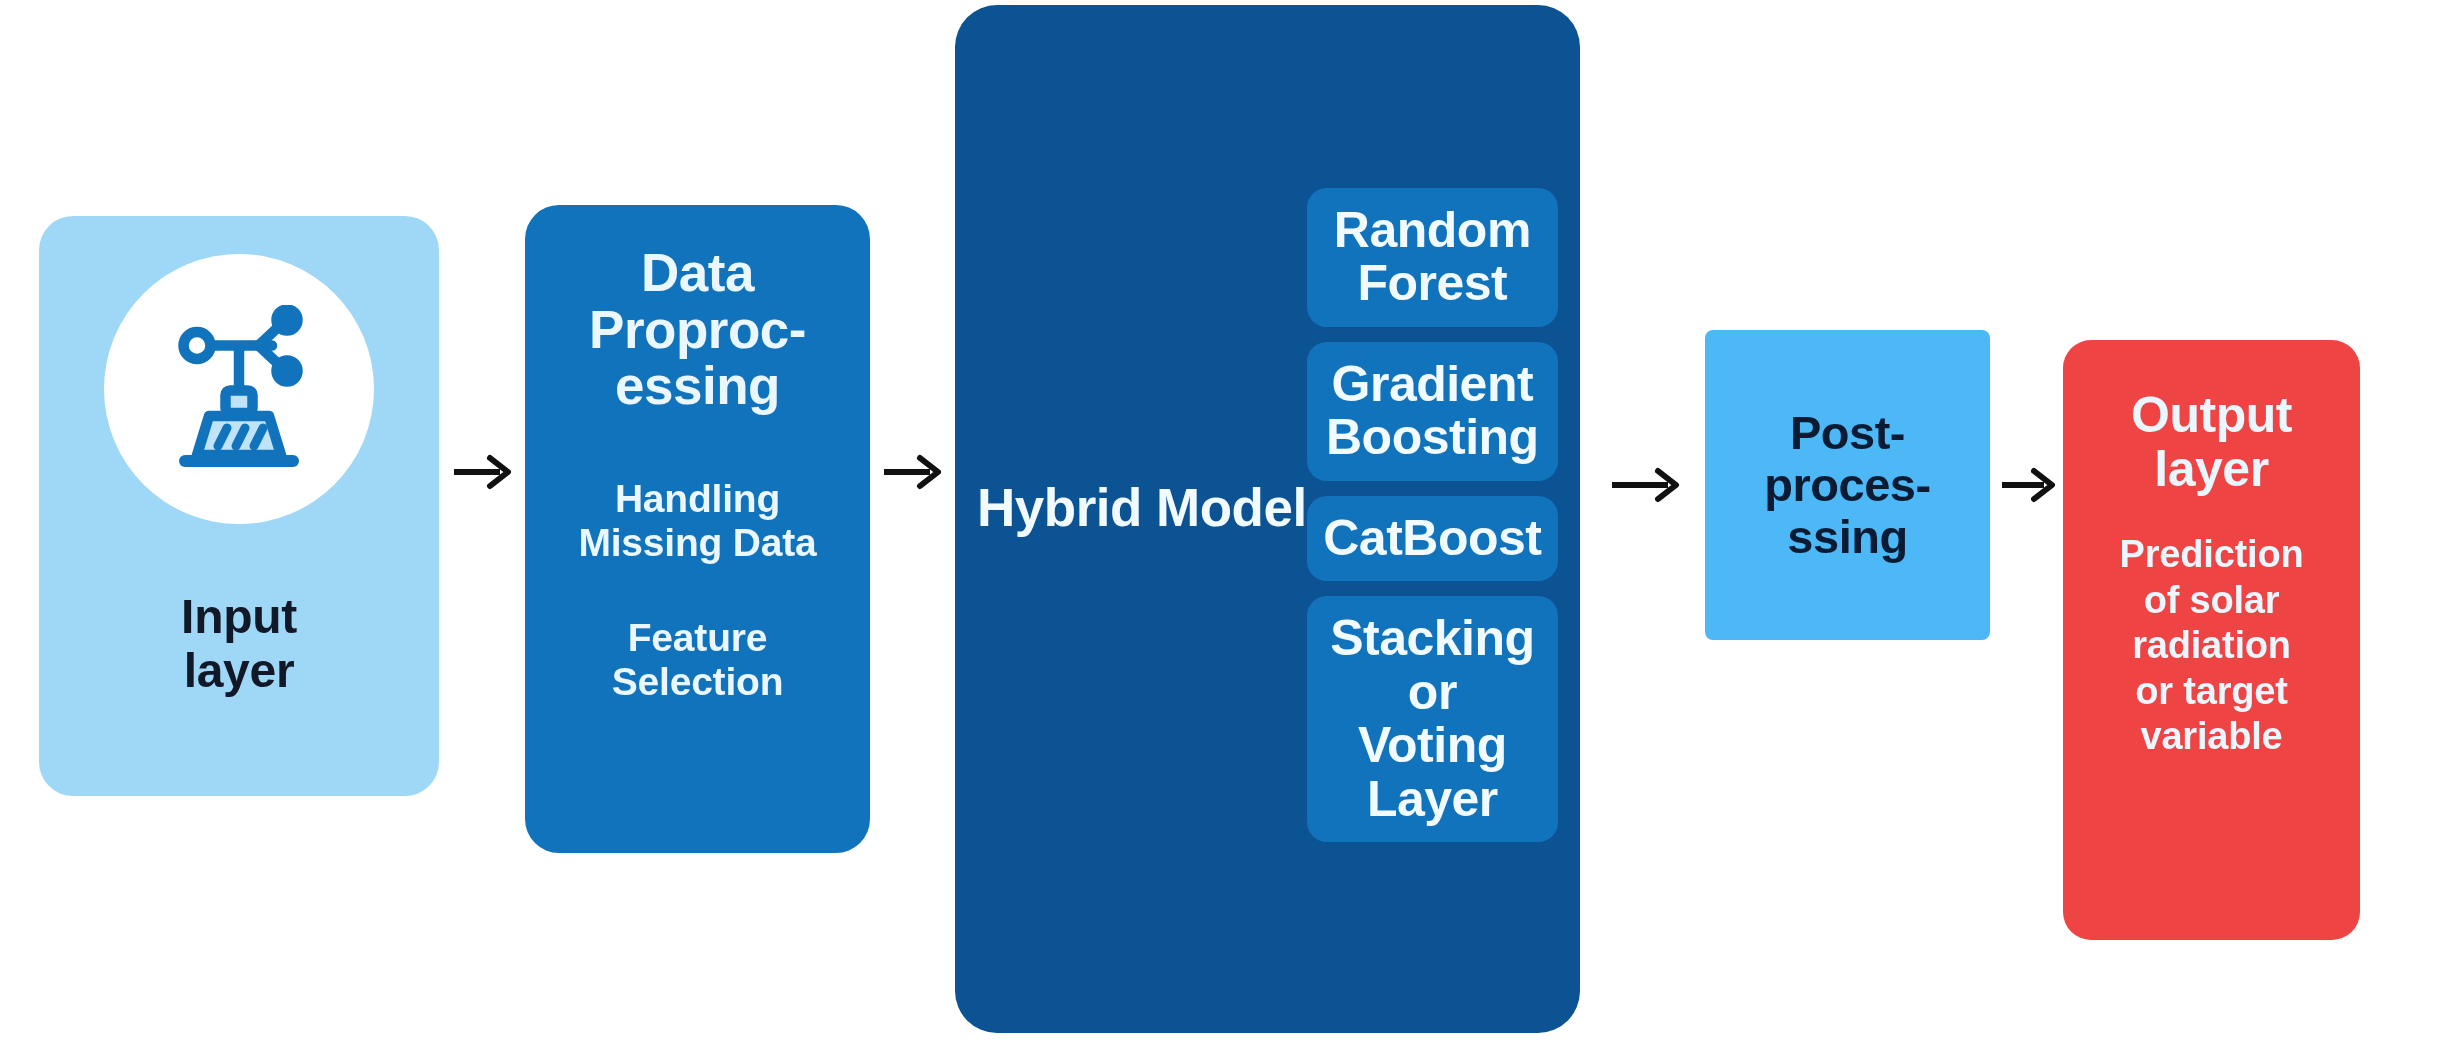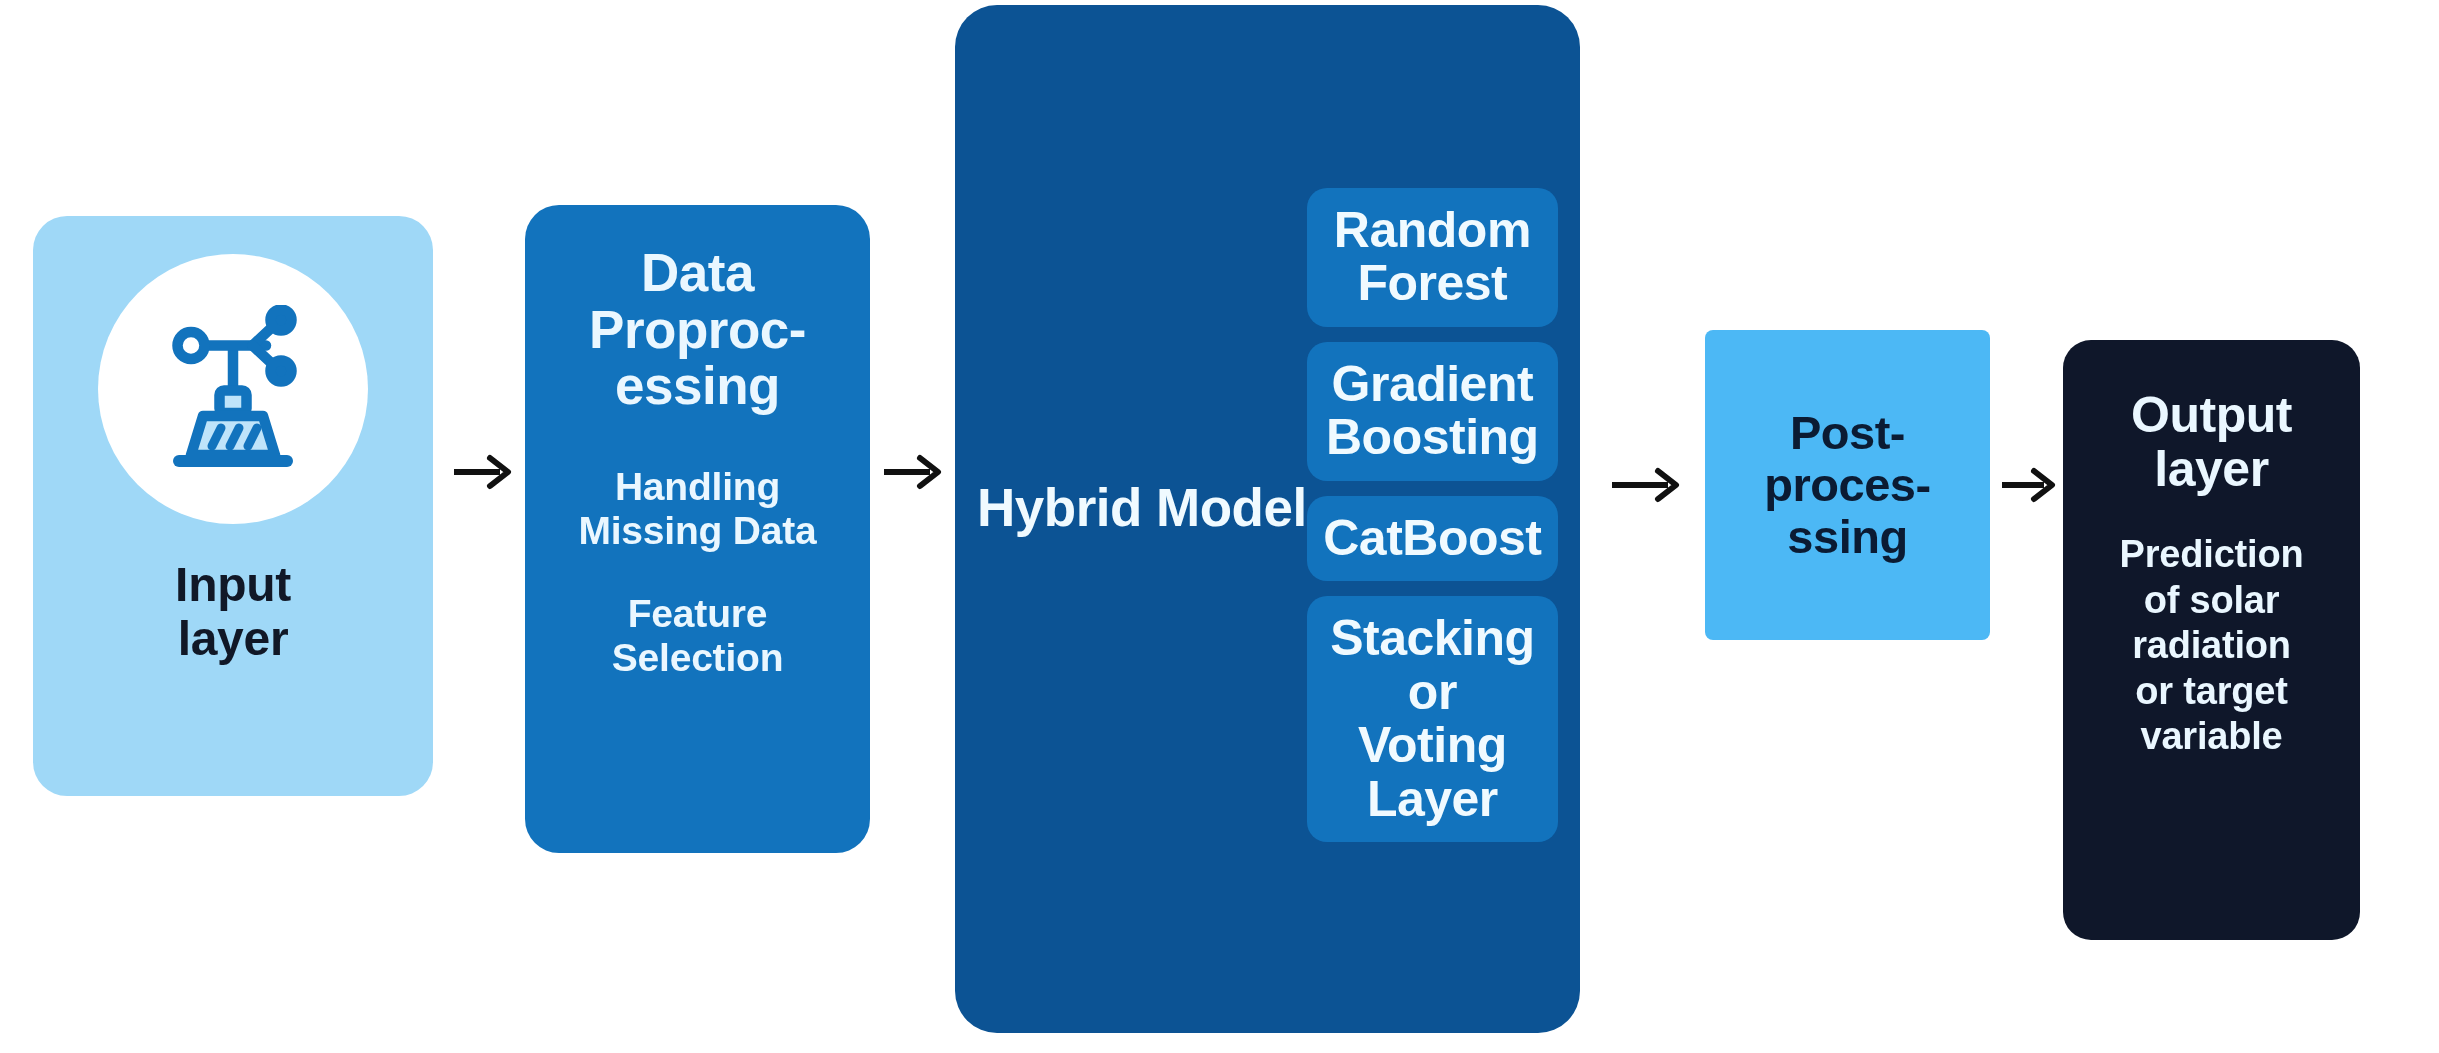--- a/index.html
+++ b/index.html
@@ -8,44 +8,45 @@
     background: #ffffff;
     font-family: "Liberation Sans", sans-serif;
     overflow: hidden;
   }
   #canvas { position: relative; width: 2439px; height: 1053px; background: #fff; }
 
   .node { position: absolute; border-radius: 34px; }
 
   
   #input-layer {
-    left: 33px; top: 216px; width: 400px; height: 580px;
+    left: 39px; top: 216px; width: 400px; height: 580px;
     background: #9fd8f7;
     display: flex; flex-direction: column;
-    align-items: center; justify-content: flex-start;
+    align-items: center; justify-content: flex-start; gap: 32px;
   }
   #input-icon-circle {
     margin-top: 38px;
     width: 270px; height: 270px; border-radius: 50%;
     background: #ffffff;
     display: flex; align-items: center; justify-content: center;
   }
   #input-layer .dark-label {
     margin-top: 34px;
     color: #111827;
     font-size: 48px; font-weight: 700; line-height: 1.12;
     text-align: center; letter-spacing: -0.3px;
   }
 
   
   #data-prep {
     left: 525px; top: 205px; width: 345px; height: 648px;
     background: #1273bd;
     display: flex; flex-direction: column; align-items: center;
     padding-top: 40px;
+    gap: 12px;
   }
   #data-prep .title {
     color: #eaf7ff; font-size: 53px; font-weight: 600;
     line-height: 1.07; text-align: center; letter-spacing: -0.5px;
   }
   #data-prep .sub {
     color: #eaf7ff; font-size: 39px; font-weight: 600;
     line-height: 1.12; text-align: center; letter-spacing: -0.2px;
   }
   #data-prep .sub.first { margin-top: 50px; }
@@ -82,21 +83,21 @@
     display: flex; align-items: center; justify-content: center;
   }
   #post-processing .dark-label {
     color: #0b1b33; font-size: 47px; font-weight: 700;
     line-height: 1.1; text-align: center; letter-spacing: -0.5px;
   }
 
   
   #output-layer {
     left: 2063px; top: 340px; width: 297px; height: 600px;
-    background: #0f172a; border-radius: 28px;
+    background: #ef4444; border-radius: 28px;
     display: flex; flex-direction: column; align-items: center;
     padding-top: 48px;
   }
   #output-layer .title {
     color: #eaf7ff; font-size: 50px; font-weight: 600;
     line-height: 1.08; text-align: center; letter-spacing: -0.5px;
   }
   #output-layer .sub {
     margin-top: 36px;
     color: #eaf7ff; font-size: 38px; font-weight: 600;

